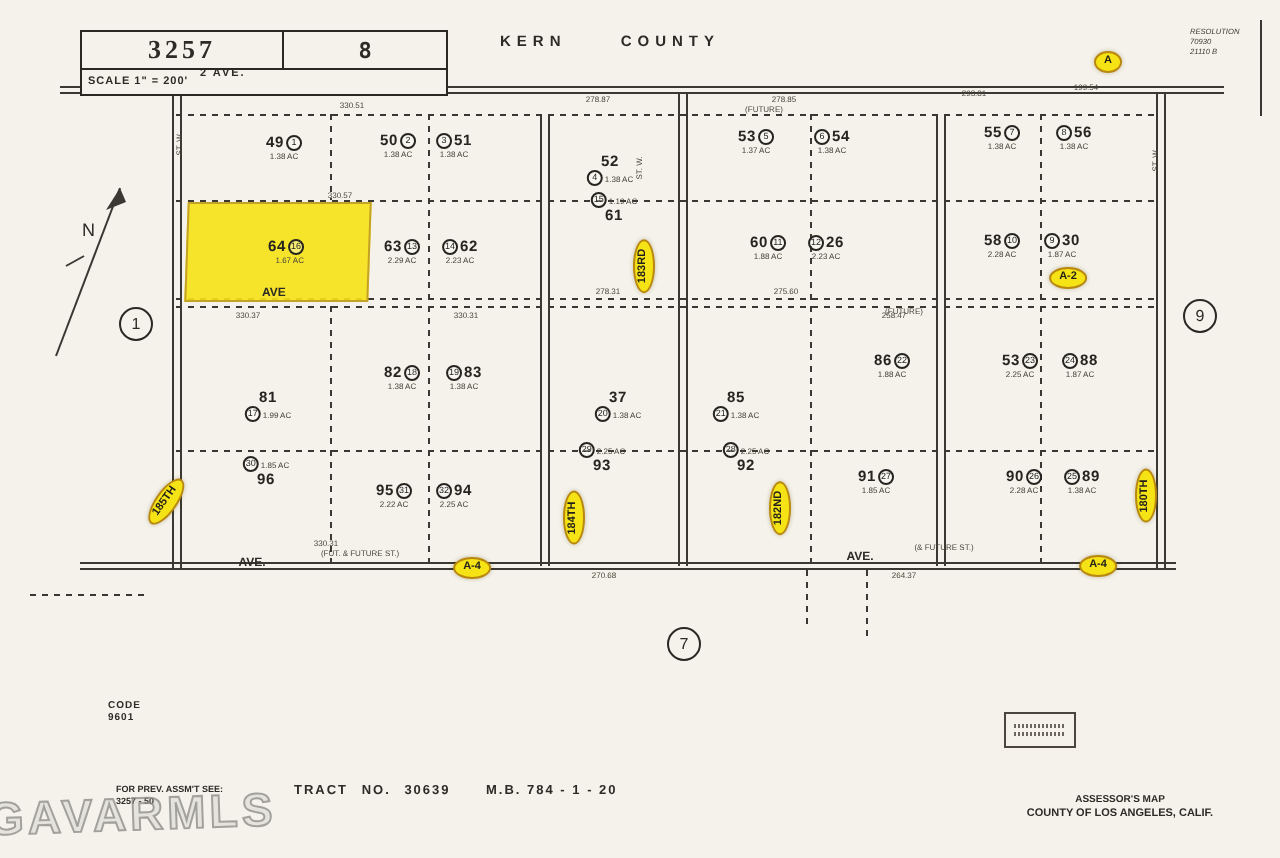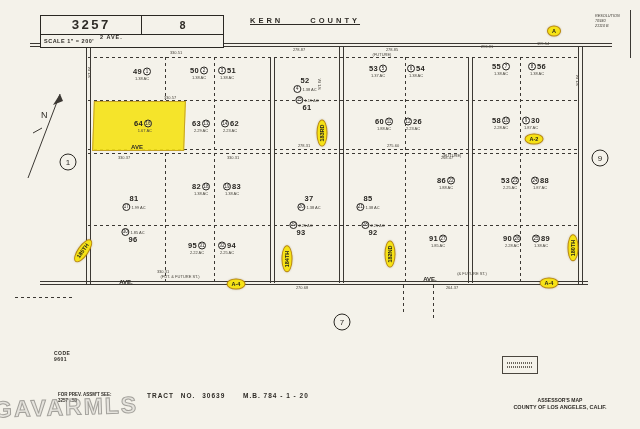--- a/index.html
+++ b/index.html
@@ -8,25 +8,25 @@
   
   .h,.hd,.v,.vd{position:absolute;}
   .h{height:1px;background:#3b3833;}
   .hd{height:1px;background:repeating-linear-gradient(90deg,#3b3833 0 3px,transparent 3px 6px);}
   .v{width:1px;background:#3b3833;}
   .vd{width:1px;background:repeating-linear-gradient(180deg,#3b3833 0 3px,transparent 3px 6px);}
   
   .hbox{position:absolute;left:40px;top:15px;width:182px;height:31px;border:1.5px solid #2a2823;background:#f4f2ea;}
   .hbox .r1{display:flex;height:18px;border-bottom:1px solid #2a2823;}
   .hbox .book{width:100px;border-right:1px solid #2a2823;display:flex;align-items:center;justify-content:center;
-              font-family:Liberation Mono, monospace;font-size:13px;font-weight:bold;letter-spacing:2px;}
+              font-family:Liberation Serif, serif;font-size:13px;font-weight:bold;letter-spacing:2px;}
   .hbox .pg{flex:1;display:flex;align-items:center;justify-content:center;
             font-family:"DejaVu Sans Mono",monospace;font-size:11px;font-weight:bold;}
   .hbox .r2{height:11px;display:flex;align-items:center;padding-left:3px;font-size:5.5px;letter-spacing:.5px;font-weight:bold;}
-  .county{position:absolute;left:250px;top:16px;font-size:7.5px;font-weight:bold;letter-spacing:3px;word-spacing:22px;text-decoration:underline;}
+  .county{position:absolute;left:250px;top:16px;font-size:7.5px;font-weight:bold;letter-spacing:3px;word-spacing:22px;}
   .toproad{position:absolute;left:100px;top:34px;font-size:5.5px;font-weight:bold;letter-spacing:1px;}
   .resol{position:absolute;left:595px;top:14px;font-size:3.8px;line-height:5px;font-style:italic;color:#3c3933;}
   
   .parcel{position:absolute;transform:translate(-50%,-50%);text-align:center;white-space:nowrap;color:#262420;}
   .row{display:flex;align-items:center;justify-content:center;gap:1px;line-height:8px;}
   .pn{font-size:7.5px;font-weight:bold;letter-spacing:.3px;}
   .lc{display:inline-flex;align-items:center;justify-content:center;width:8px;height:8px;
       border:1px solid #262420;border-radius:50%;font-size:4.5px;background:rgba(255,255,255,.35);box-sizing:border-box;}
   .ac{font-size:4px;color:#45423b;line-height:5px;}
   

